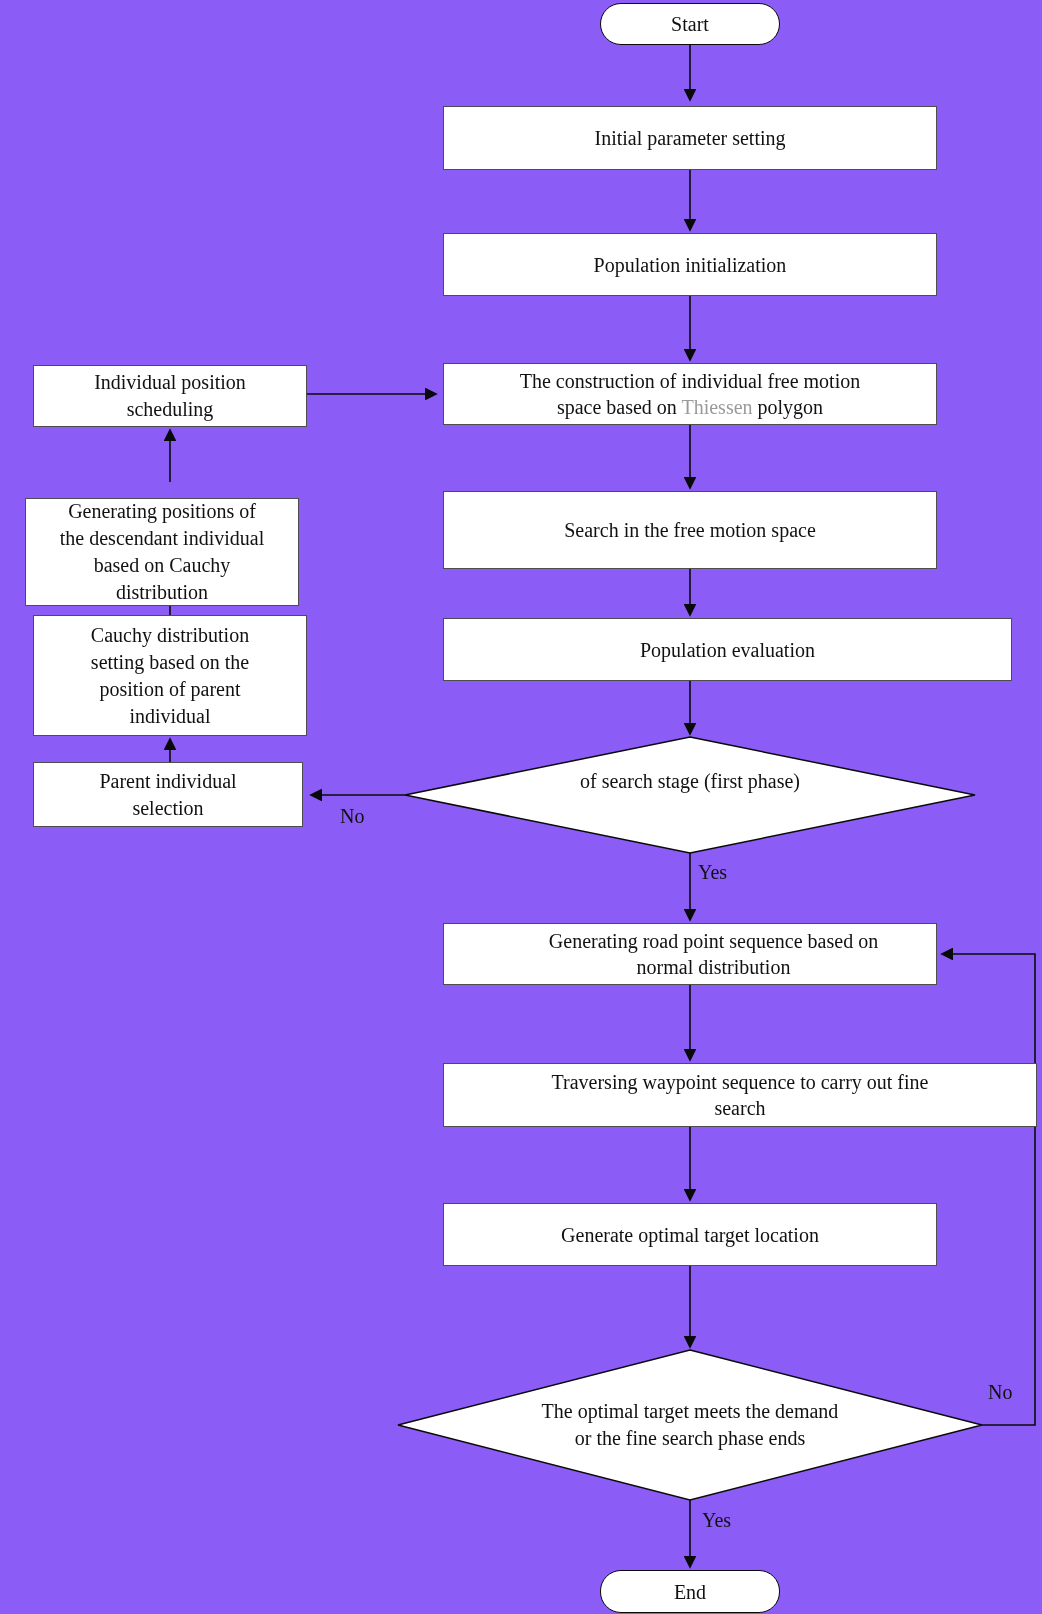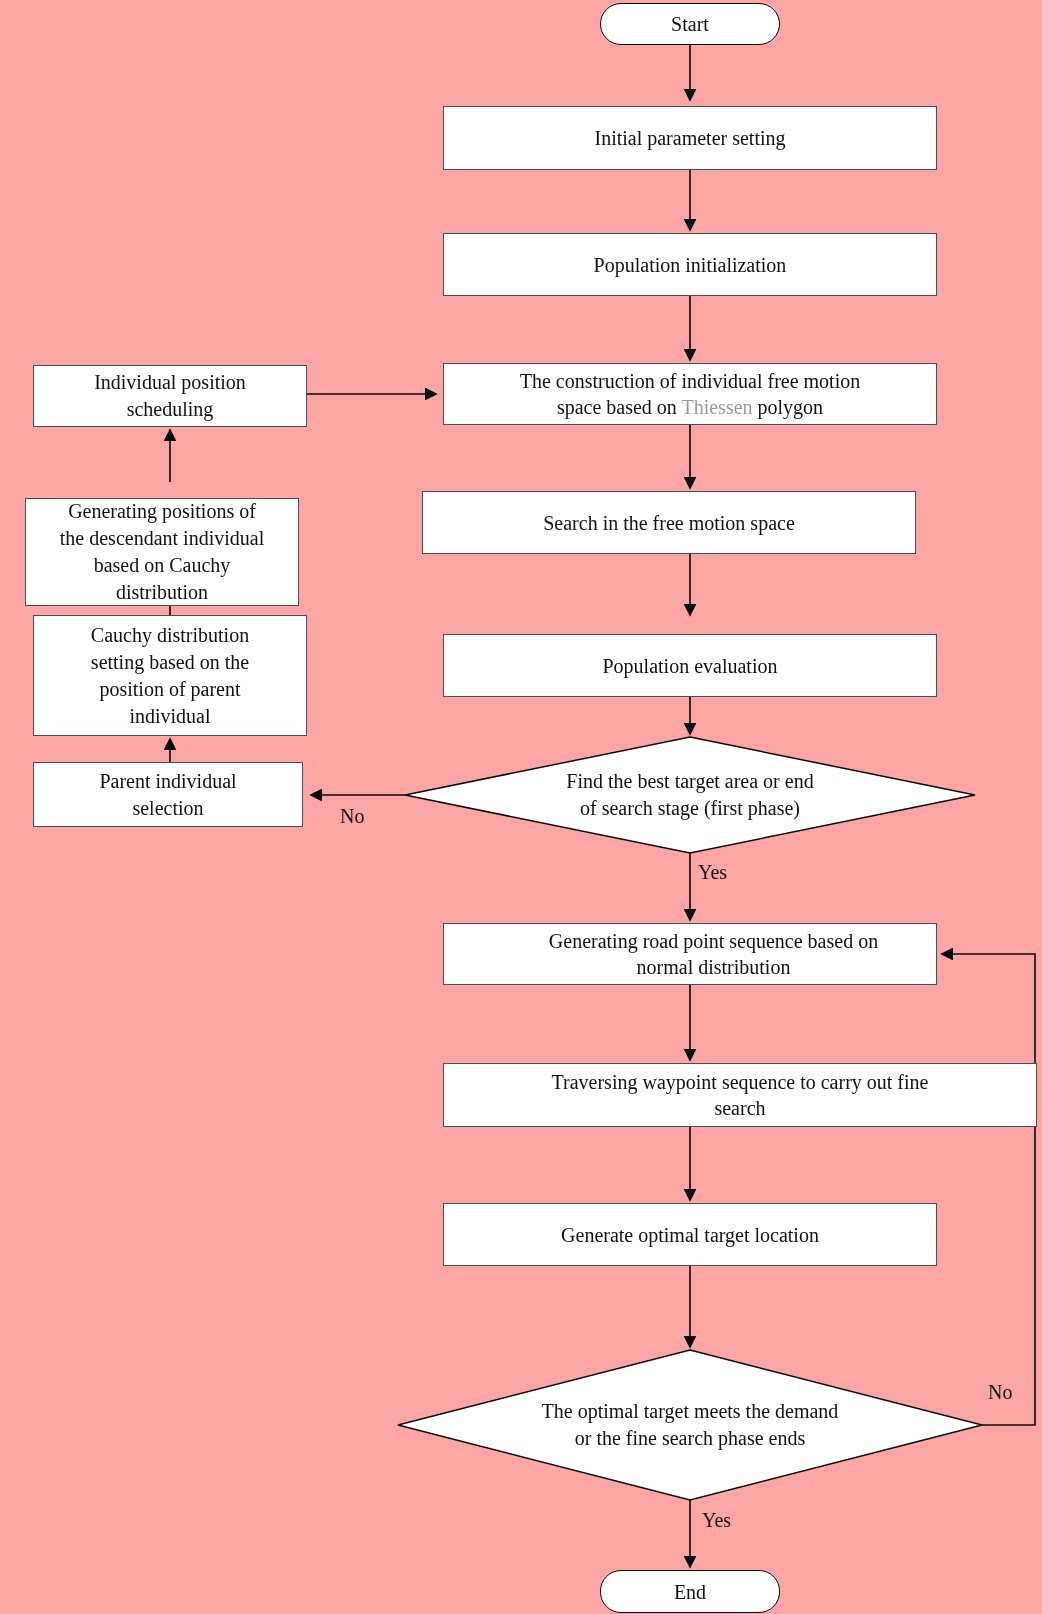--- a/index.html
+++ b/index.html
@@ -1,16 +1,16 @@
 <!DOCTYPE html>
 <html><head>
 <meta charset="utf-8">
 <style>
   html,body{margin:0;padding:0;background:#ffffff;}
-  #canvas{position:relative;width:1042px;height:1614px;background:#fca5a5;overflow:hidden;
+  #canvas{position:relative;width:1042px;height:1614px;background:#8b5cf6;overflow:hidden;
           font-family:"Liberation Serif","DejaVu Serif",serif;color:#111111;}
   #connectors{position:absolute;left:0;top:0;z-index:1;}
   .node{position:absolute;z-index:2;box-sizing:border-box;background:#ffffff;
         border:1.4px solid #4d4d4d;display:flex;flex-direction:column;
         align-items:center;justify-content:center;text-align:center;
         font-size:20px;line-height:26px;}
   .pill{border:1.5px solid #0a0a0a;border-radius:21px;}
   .leftbox .line{line-height:27px;}
   .dtext{position:absolute;z-index:3;text-align:center;font-size:20px;line-height:27px;background:transparent;}
   .elabel{position:absolute;z-index:3;font-size:20px;line-height:24px;background:transparent;}
@@ -68,25 +68,25 @@
 
   <div class="node" style="left:443px;top:106px;width:494px;height:64px;">
     <div>Initial parameter setting</div>
   </div>
 
   <div class="node" style="left:443px;top:363px;width:494px;height:62px;">
     <div class="line">The construction of individual free motion</div>
     <div class="line"><span>space based on </span><span class="hl">Thiessen</span><span> polygon</span></div>
   </div>
 
-  <div class="node" style="left:422px;top:491px;width:494px;height:63px;">
+  <div class="node" style="left:443px;top:491px;width:494px;height:78px;">
     <div>Search in the free motion space</div>
   </div>
 
-  <div class="node" style="left:443px;top:618px;width:494px;height:63px;margin-top:16px;">
+  <div class="node" style="left:443px;top:618px;width:569px;height:63px;">
     <div>Population evaluation</div>
   </div>
 
   <div class="node" style="left:443px;top:923px;width:494px;height:62px;padding-left:47px;">
     <div class="line">Generating road point sequence based on</div>
     <div class="line">normal distribution</div>
   </div>
 
   <div class="node" style="left:443px;top:1063px;width:594px;height:64px;">
     <div class="line">Traversing waypoint sequence to carry out fine</div>
@@ -115,21 +115,20 @@
     <div class="line">position of parent</div>
     <div class="line">individual</div>
   </div>
 
   <div class="node leftbox" style="left:33px;top:762px;width:270px;height:65px;">
     <div class="line">Parent individual</div>
     <div class="line">selection</div>
   </div>
 
   <div class="dtext" style="left:440px;top:768px;width:500px;">
-    <div class="line">Find the best target area or end</div>
     <div class="line">of search stage (first phase)</div>
   </div>
 
   <div class="dtext" style="left:430px;top:1398px;width:520px;">
     <div class="line">The optimal target meets the demand</div>
     <div class="line">or the fine search phase ends</div>
   </div>
 
   <div class="elabel" style="left:698px;top:860px;">Yes</div>
   <div class="elabel" style="left:340px;top:804px;">No</div>

